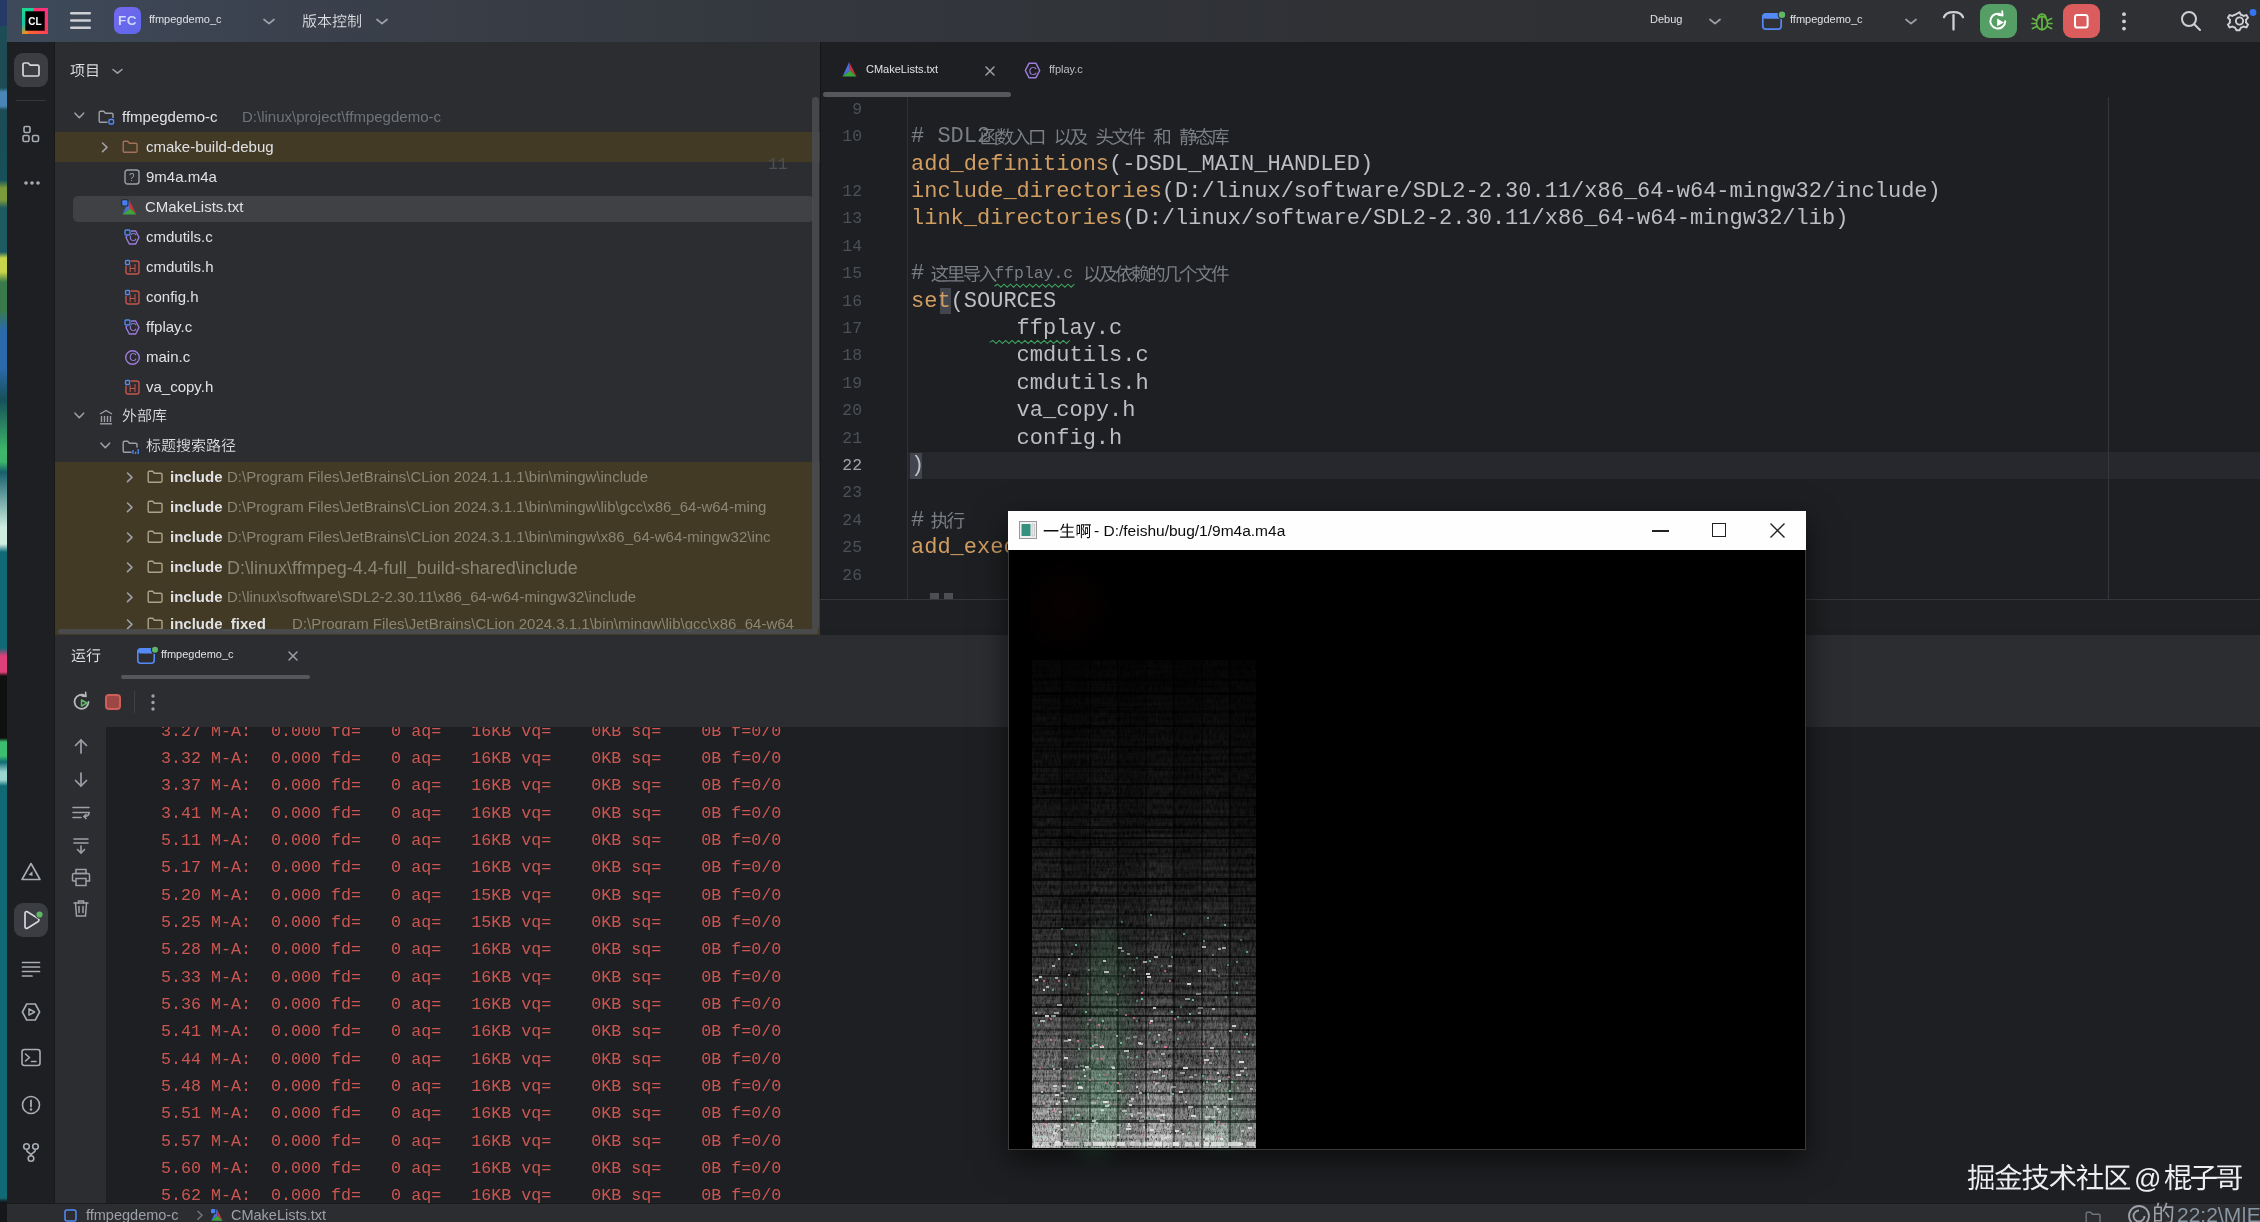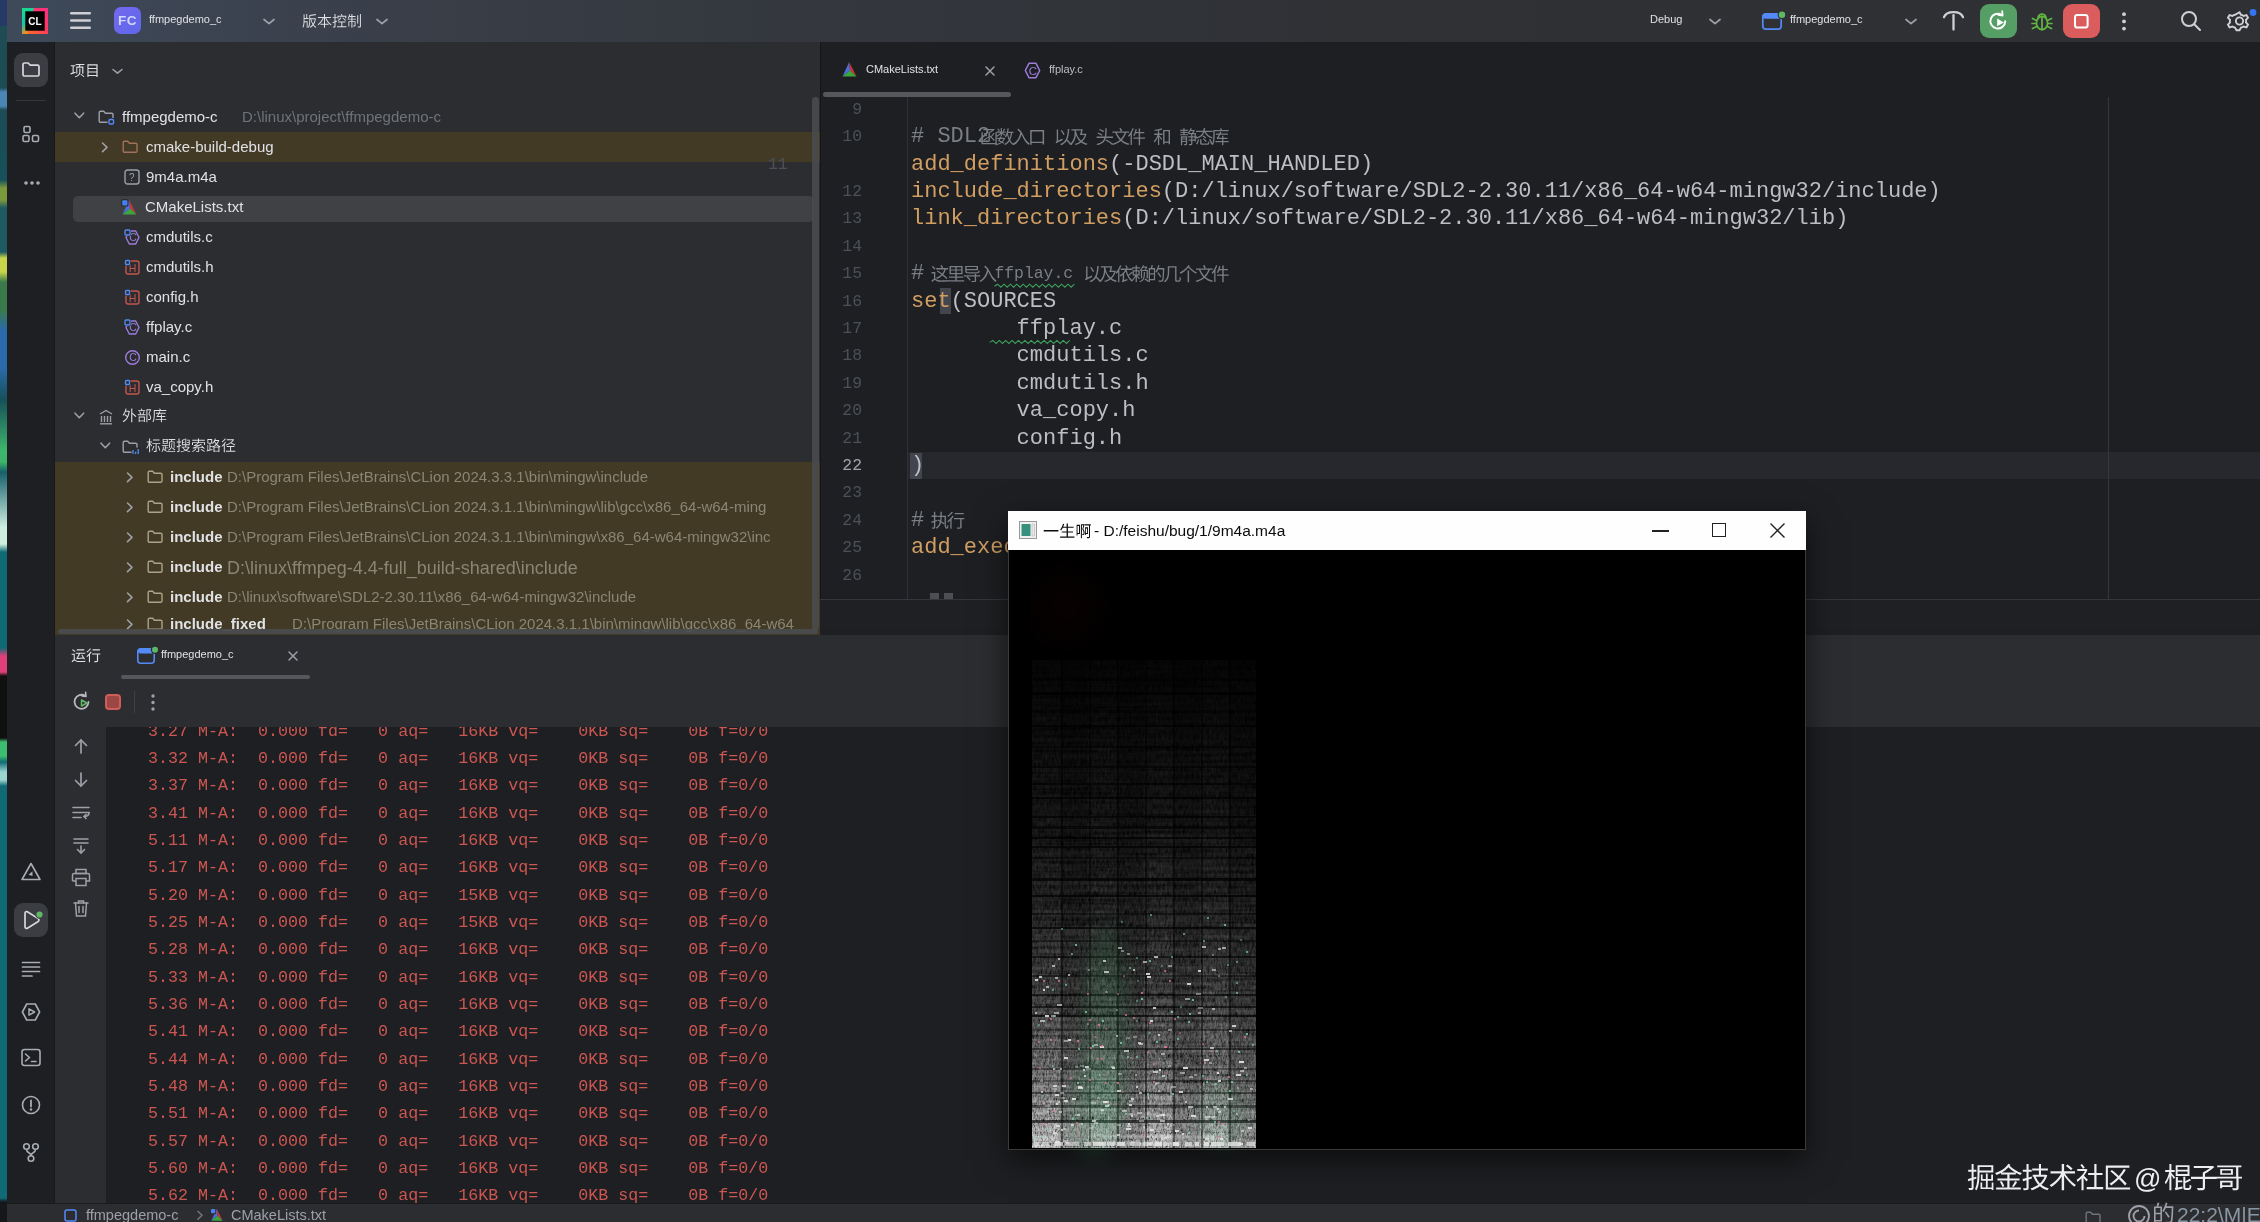--- a/index.html
+++ b/index.html
@@ -292,21 +292,21 @@
       <svg class="ic" style="left:146px;top:434px" width="120" height="24">
         <path fill="#dfe1e5" d="M7.0 5.6V6.5H13.5V5.6ZM11.7 12.1C12.4 13.6 13.1 15.5 13.4 16.7L14.3 16.4C14.0 15.2 13.3 13.3 12.6 11.8ZM7.4 11.9C7.0 13.5 6.3 15.1 5.5 16.2C5.7 16.3 6.1 16.6 6.3 16.7C7.1 15.5 7.9 13.8 8.4 12.1ZM6.3 9.2V10.1H9.6V16.8C9.6 17.0 9.5 17.1 9.3 17.1C9.1 17.1 8.4 17.1 7.6 17.1C7.7 17.4 7.9 17.8 7.9 18.1C9.0 18.1 9.6 18.1 10.1 17.9C10.5 17.8 10.6 17.4 10.6 16.9V10.1H14.3V9.2ZM3.1 4.4V7.6H0.8V8.6H2.9C2.4 10.5 1.4 12.7 0.4 13.8C0.6 14.0 0.8 14.5 1.0 14.7C1.8 13.7 2.5 12.1 3.1 10.4V18.2H4.1V10.2C4.6 10.9 5.3 11.9 5.5 12.4L6.1 11.6C5.8 11.2 4.5 9.5 4.1 9.0V8.6H6.1V7.6H4.1V4.4Z M17.6 7.7H20.8V9.0H17.6ZM17.6 5.8H20.8V7.0H17.6ZM16.7 5.1V9.7H21.8V5.1ZM25.5 9.0C25.4 13.0 25.0 14.9 21.9 15.9C22.1 16.1 22.3 16.4 22.4 16.6C25.8 15.5 26.2 13.3 26.3 9.0ZM25.9 14.2C26.9 14.9 28.1 15.9 28.6 16.5L29.3 15.9C28.7 15.2 27.5 14.3 26.5 13.6ZM16.9 12.5C16.9 14.7 16.6 16.5 15.5 17.6C15.8 17.8 16.1 18.0 16.3 18.1C16.8 17.4 17.2 16.5 17.5 15.4C18.8 17.5 21.1 17.8 24.4 17.8H29.0C29.1 17.6 29.3 17.2 29.4 17.0C28.6 17.0 25.0 17.0 24.4 17.0C22.5 17.0 20.9 16.9 19.7 16.4V14.2H22.3V13.4H19.7V11.7H22.5V10.9H15.8V11.7H18.8V15.8C18.3 15.5 18.0 15.0 17.6 14.4C17.7 13.8 17.8 13.2 17.8 12.5ZM23.1 7.5V13.8H24.0V8.3H27.7V13.7H28.5V7.5H25.7C25.9 7.0 26.1 6.5 26.3 6.0H29.3V5.1H22.5V6.0H25.3C25.1 6.5 24.9 7.0 24.8 7.5Z M32.5 4.4V7.5H30.7V8.4H32.5V11.8C31.8 12.0 31.2 12.3 30.6 12.4L30.9 13.4L32.5 12.8V16.9C32.5 17.1 32.5 17.1 32.3 17.1C32.1 17.1 31.6 17.1 31.0 17.1C31.1 17.4 31.3 17.8 31.3 18.1C32.2 18.1 32.7 18.1 33.0 17.9C33.4 17.7 33.5 17.4 33.5 16.9V12.4L35.2 11.7L35.0 10.8L33.5 11.4V8.4H35.1V7.5H33.5V4.4ZM35.7 12.7V13.6H36.3L36.3 13.6C36.9 14.6 37.8 15.5 38.9 16.2C37.5 16.8 36.1 17.2 34.6 17.4C34.7 17.6 34.9 18.0 35.0 18.2C36.7 17.9 38.3 17.5 39.8 16.8C41.0 17.4 42.3 17.9 43.8 18.1C43.9 17.9 44.2 17.5 44.4 17.3C43.0 17.1 41.8 16.7 40.7 16.2C42.0 15.4 43.0 14.4 43.6 12.9L43.0 12.7L42.8 12.7H40.2V11.2H43.7V5.7H40.8V6.5H42.8V8.0H40.9V8.8H42.8V10.3H40.2V4.4H39.3V10.3H36.8V8.8H38.5V8.0H36.8V6.6C37.6 6.3 38.4 6.0 39.1 5.7L38.3 5.0C37.8 5.4 36.8 5.8 35.9 6.1H35.9V11.2H39.3V12.7ZM42.3 13.6C41.7 14.5 40.8 15.2 39.8 15.8C38.7 15.2 37.9 14.4 37.3 13.6Z M54.5 15.4C55.8 16.1 57.4 17.1 58.2 17.8L59.0 17.2C58.2 16.5 56.5 15.5 55.3 14.9ZM49.4 15.0C48.6 15.8 47.2 16.6 46.0 17.2C46.2 17.4 46.6 17.7 46.8 17.9C47.9 17.3 49.4 16.3 50.3 15.3ZM47.9 12.2C48.1 12.1 48.6 12.0 51.5 11.8C50.2 12.4 49.1 12.9 48.6 13.1C47.7 13.5 47.0 13.7 46.6 13.7C46.6 14.0 46.8 14.4 46.8 14.6C47.2 14.5 47.8 14.5 52.2 14.2V16.9C52.2 17.1 52.2 17.2 51.9 17.2C51.7 17.2 50.9 17.2 50.0 17.2C50.1 17.4 50.3 17.8 50.3 18.1C51.4 18.1 52.2 18.1 52.6 17.9C53.1 17.8 53.2 17.5 53.2 17.0V14.1L57.0 13.9C57.4 14.3 57.8 14.7 58.0 15.1L58.8 14.5C58.1 13.7 56.8 12.5 55.7 11.6L55.0 12.0C55.4 12.4 55.9 12.8 56.3 13.2L49.4 13.6C51.6 12.8 53.7 11.7 55.8 10.4L55.1 9.8C54.5 10.2 53.7 10.6 53.0 11.0L49.5 11.2C50.6 10.7 51.6 10.1 52.6 9.4L52.1 9.0H58.0V10.9H59.0V8.2H53.0V6.7H58.8V5.8H53.0V4.4H52.0V5.8H46.2V6.7H52.0V8.2H46.0V10.9H47.0V9.0H51.6C50.5 9.9 49.1 10.7 48.7 10.9C48.3 11.1 47.9 11.2 47.6 11.3C47.7 11.5 47.9 12.0 47.9 12.2Z M62.3 6.0H65.2V8.7H62.3ZM60.6 16.4 60.8 17.4C62.3 17.0 64.5 16.5 66.5 16.0L66.4 15.1L64.4 15.6V12.8H66.0L65.9 12.8C66.2 13.0 66.4 13.3 66.5 13.6C66.9 13.4 67.2 13.3 67.5 13.1V18.1H68.5V17.6H72.4V18.1H73.4V13.1L73.9 13.4C74.1 13.1 74.4 12.7 74.6 12.5C73.2 12.0 72.0 11.2 71.1 10.2C72.0 9.1 72.8 7.8 73.3 6.2L72.7 5.9L72.5 6.0H69.4C69.6 5.5 69.8 5.1 69.9 4.7L69.0 4.4C68.4 6.2 67.4 8.0 66.2 9.1V5.1H61.4V9.6H63.5V15.8L62.2 16.1V11.1H61.4V16.3ZM68.5 16.7V13.6H72.4V16.7ZM72.0 6.9C71.6 7.8 71.1 8.7 70.4 9.5C69.8 8.8 69.2 7.9 68.8 7.1L69.0 6.9ZM68.1 12.8C68.9 12.2 69.7 11.6 70.4 10.9C71.1 11.6 71.9 12.2 72.7 12.8ZM69.8 10.2C68.8 11.3 67.6 12.1 66.3 12.6V11.9H64.4V9.6H66.2V9.2C66.4 9.4 66.8 9.7 66.9 9.8C67.4 9.3 67.9 8.7 68.4 8.0C68.7 8.7 69.2 9.5 69.8 10.2Z M78.9 4.5C78.3 5.5 77.0 6.8 75.8 7.6C76.0 7.8 76.2 8.2 76.3 8.4C77.6 7.5 79.0 6.1 79.9 4.8ZM80.7 5.2V6.2H86.6C85.1 8.2 82.2 9.9 79.7 10.7C79.9 10.9 80.2 11.3 80.3 11.6C81.8 11.0 83.3 10.3 84.7 9.3C86.1 10.0 87.9 10.9 88.8 11.5L89.3 10.6C88.5 10.1 86.9 9.3 85.5 8.7C86.6 7.8 87.6 6.8 88.2 5.6L87.5 5.2L87.3 5.2ZM80.7 12.0V13.0H84.1V16.8H79.8V17.8H89.3V16.8H85.1V13.0H88.4V12.0ZM79.1 7.8C78.3 9.4 76.9 10.9 75.6 11.9C75.8 12.1 76.0 12.6 76.1 12.8C76.7 12.4 77.2 11.9 77.8 11.3V18.2H78.8V10.0C79.3 9.4 79.7 8.8 80.0 8.1Z"></path>
       </svg>
       <svg class="ic" style="left:126px;top:472px" width="8" height="11">
         <path d="M1.5 1 L6 5.3 L1.5 9.6" stroke="#9da0a8" stroke-width="1.6" fill="none" stroke-linecap="round" stroke-linejoin="round"></path>
       </svg>
       <svg class="ic" style="left:147px;top:469px" width="17" height="16">
         <path d="M1.2 3.6 C1.2 2.9 1.8 2.3 2.5 2.3 L5.7 2.3 L7.4 4.2 L13.7 4.2 C14.4 4.2 15 4.8 15 5.5 L15 12 C15 12.7 14.4 13.3 13.7 13.3 L2.5 13.3 C1.8 13.3 1.2 12.7 1.2 12 Z" fill="none" stroke="#aba389" stroke-width="1.4" stroke-linejoin="round"></path>
       </svg>
       <div class="a" style="left:170px;top:468px;font-size:15px;color:#dfe1e5;font-weight:bold;white-space:pre">include</div>
-      <div class="a" style="left:227px;top:468px;font-size:15px;color:#8a8674;white-space:pre">D:\Program Files\JetBrains\CLion 2024.3.3.1\bin\mingw\include</div>
+      <div class="a" style="left:227px;top:468px;font-size:15px;color:#8a8674;white-space:pre">D:\Program Files\JetBrains\CLion 2024.1.1.1\bin\mingw\include</div>
       <svg class="ic" style="left:126px;top:502px" width="8" height="11">
         <path d="M1.5 1 L6 5.3 L1.5 9.6" stroke="#9da0a8" stroke-width="1.6" fill="none" stroke-linecap="round" stroke-linejoin="round"></path>
       </svg>
       <svg class="ic" style="left:147px;top:499px" width="17" height="16">
         <path d="M1.2 3.6 C1.2 2.9 1.8 2.3 2.5 2.3 L5.7 2.3 L7.4 4.2 L13.7 4.2 C14.4 4.2 15 4.8 15 5.5 L15 12 C15 12.7 14.4 13.3 13.7 13.3 L2.5 13.3 C1.8 13.3 1.2 12.7 1.2 12 Z" fill="none" stroke="#aba389" stroke-width="1.4" stroke-linejoin="round"></path>
       </svg>
       <div class="a" style="left:170px;top:498px;font-size:15px;color:#dfe1e5;font-weight:bold;white-space:pre">include</div>
       <div class="a" style="left:227px;top:498px;font-size:15px;color:#8a8674;white-space:pre">D:\Program Files\JetBrains\CLion 2024.3.1.1\bin\mingw\lib\gcc\x86_64-w64-ming</div>
       <svg class="ic" style="left:126px;top:532px" width="8" height="11">
         <path d="M1.5 1 L6 5.3 L1.5 9.6" stroke="#9da0a8" stroke-width="1.6" fill="none" stroke-linecap="round" stroke-linejoin="round"></path>
@@ -502,21 +502,21 @@
 <svg class="ic" style="left:72px;top:899px" width="18" height="19">
     <g stroke="#9da0a8" stroke-width="1.5" fill="none" stroke-linecap="round">
 <path d="M2 4 L16 4"></path>
       <path d="M6.5 4 L6.5 2 L11.5 2 L11.5 4"></path>
       <path d="M3.5 4 L4.5 17 L13.5 17 L14.5 4"></path>
       <path d="M7 7.5 L7 13.5"></path>
       <path d="M11 7.5 L11 13.5"></path>
     </g>
   </svg>
 <div class="a" style="left:106px;top:727px;width:2154px;height:476px;overflow:hidden">
-    <div class="mono" style="position:absolute;left:12px;top:-9.4px;font-size:16.68px;line-height:27.35px;color:#cc5651;white-space:pre">   3.27 M-A:  0.000 fd=   0 aq=   16KB vq=    0KB sq=    0B f=0/0
+    <div class="mono" style="position:absolute;left:25px;top:-9.4px;font-size:16.68px;line-height:27.35px;color:#cc5651;white-space:pre">   3.27 M-A:  0.000 fd=   0 aq=   16KB vq=    0KB sq=    0B f=0/0
    3.32 M-A:  0.000 fd=   0 aq=   16KB vq=    0KB sq=    0B f=0/0
    3.37 M-A:  0.000 fd=   0 aq=   16KB vq=    0KB sq=    0B f=0/0
    3.41 M-A:  0.000 fd=   0 aq=   16KB vq=    0KB sq=    0B f=0/0
    5.11 M-A:  0.000 fd=   0 aq=   16KB vq=    0KB sq=    0B f=0/0
    5.17 M-A:  0.000 fd=   0 aq=   16KB vq=    0KB sq=    0B f=0/0
    5.20 M-A:  0.000 fd=   0 aq=   15KB vq=    0KB sq=    0B f=0/0
    5.25 M-A:  0.000 fd=   0 aq=   15KB vq=    0KB sq=    0B f=0/0
    5.28 M-A:  0.000 fd=   0 aq=   16KB vq=    0KB sq=    0B f=0/0
    5.33 M-A:  0.000 fd=   0 aq=   16KB vq=    0KB sq=    0B f=0/0
    5.36 M-A:  0.000 fd=   0 aq=   16KB vq=    0KB sq=    0B f=0/0

